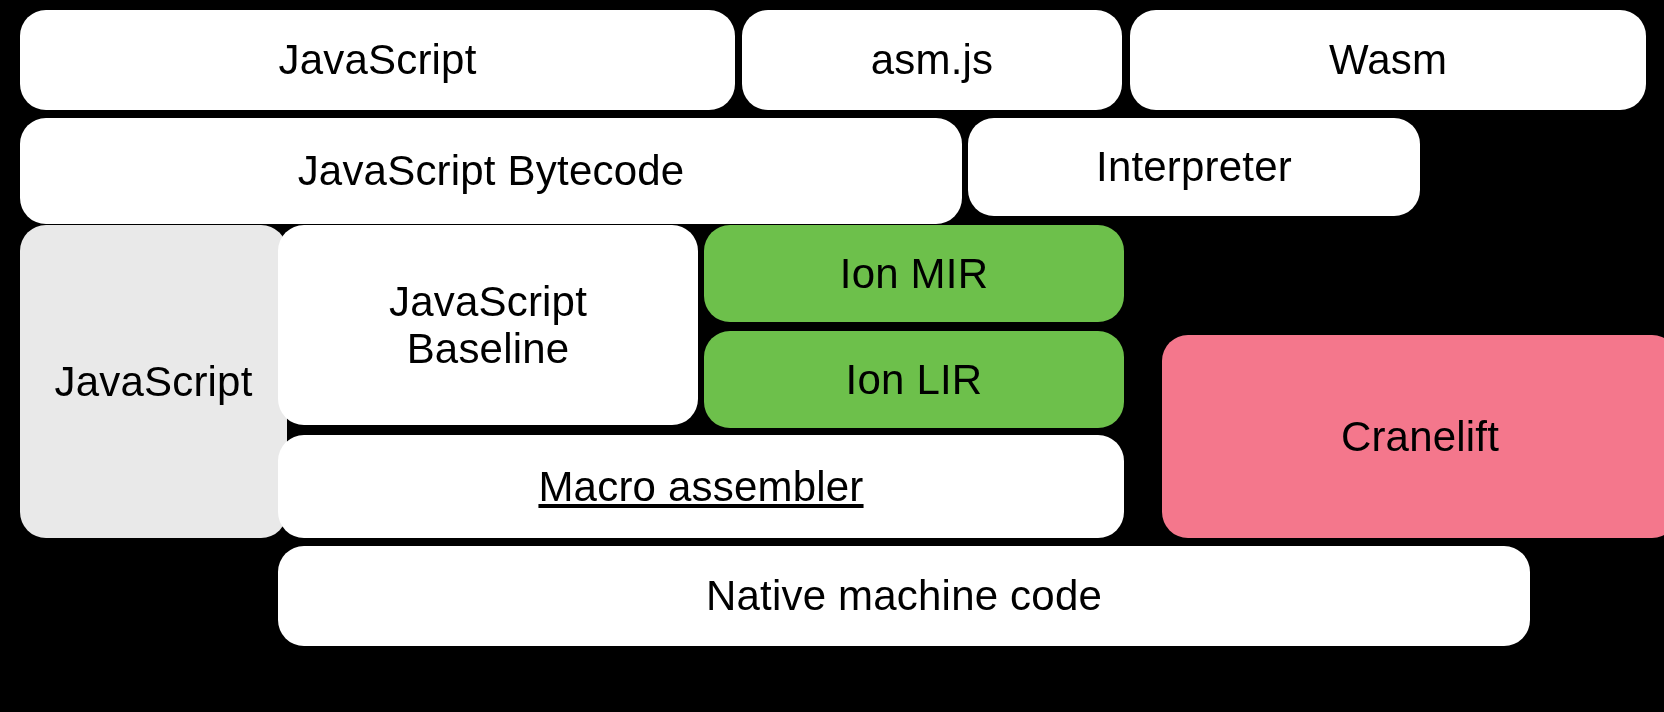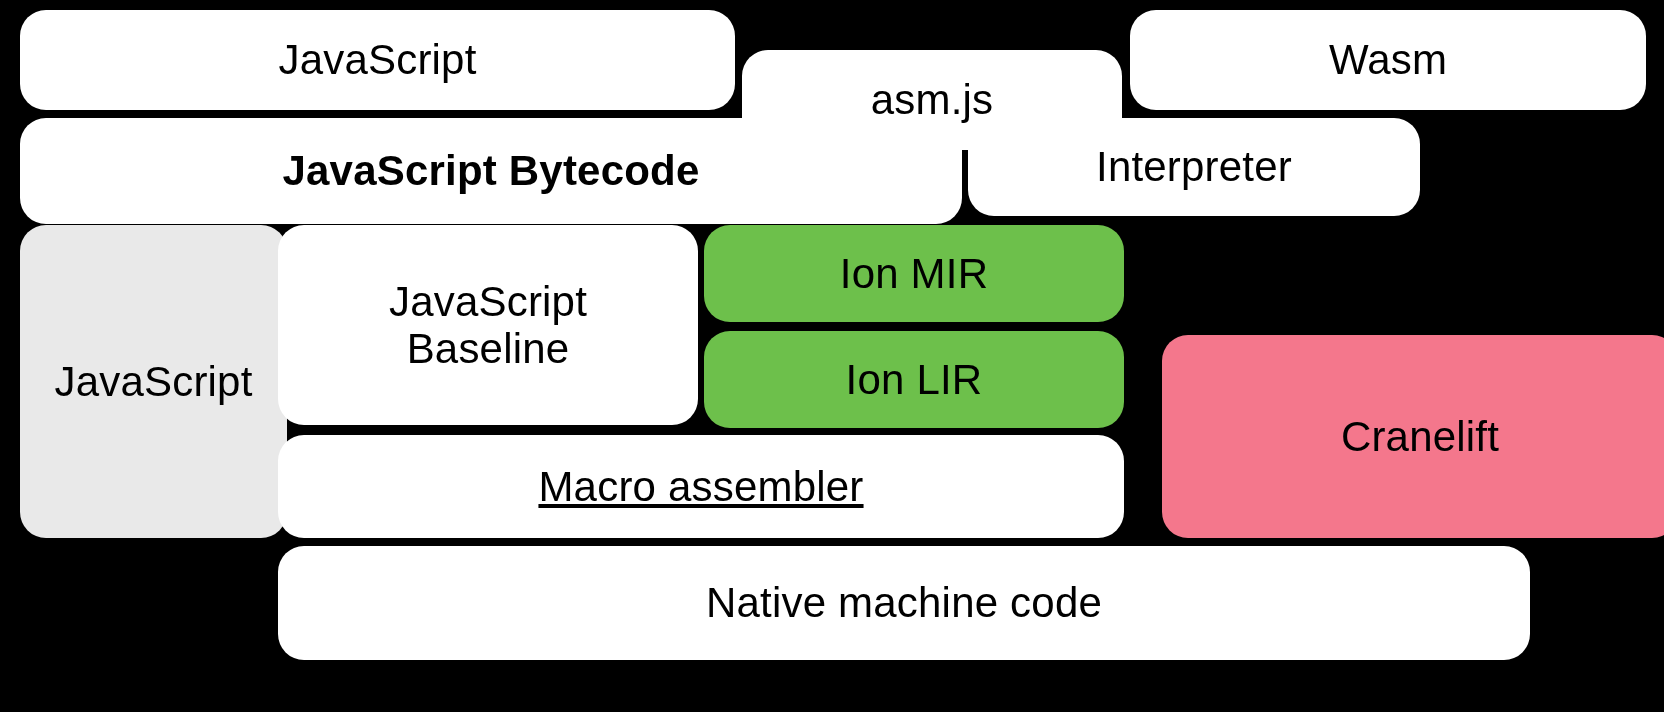--- a/index.html
+++ b/index.html
@@ -43,25 +43,25 @@
     display: block;
     padding: 0 10px;
     white-space: pre-line;
   }
 </style>
 </head>
 <body>
 
 <div id="canvas" style="background: rgb(0, 0, 0);">
     <div class="node fill-white" style="left: 20px; top: 10px; width: 715px; height: 100px;"><span class="label">JavaScript</span></div>
-    <div class="node fill-white" style="left: 742px; top: 10px; width: 380px; height: 100px; margin-top: 40px;"><span class="label">asm.js</span></div>
+    <div class="node fill-white" style="left: 742px; top: 10px; width: 380px; height: 100px;"><span class="label">asm.js</span></div>
     <div class="node fill-white" style="left: 1130px; top: 10px; width: 516px; height: 100px;"><span class="label">Wasm</span></div>
-    <div class="node fill-white" style="left: 20px; top: 118px; width: 942px; height: 106px; font-weight: bold;"><span class="label">JavaScript Bytecode</span></div>
+    <div class="node fill-white" style="left: 20px; top: 118px; width: 942px; height: 106px;"><span class="label">JavaScript Bytecode</span></div>
     <div class="node fill-white" style="left: 968px; top: 118px; width: 452px; height: 98px;"><span class="label">Interpreter</span></div>
     <div class="node fill-gray" style="left: 20px; top: 225px; width: 267px; height: 313px;"><span class="label">JavaScript</span></div>
     <div class="node fill-white" style="left: 278px; top: 225px; width: 420px; height: 200px;"><span class="label">JavaScript
 Baseline</span></div>
     <div class="node fill-green" style="left: 704px; top: 225px; width: 420px; height: 97px;"><span class="label">Ion MIR</span></div>
     <div class="node fill-green" style="left: 704px; top: 331px; width: 420px; height: 97px;"><span class="label">Ion LIR</span></div>
     <div class="node fill-pink" style="left: 1162px; top: 335px; width: 516px; height: 203px;"><span class="label">Cranelift</span></div>
     <div class="node fill-white" style="left: 278px; top: 435px; width: 846px; height: 103px; text-decoration: underline;"><span class="label">Macro assembler</span></div>
-    <div class="node fill-white" style="left: 278px; top: 546px; width: 1252px; height: 114px;"><span class="label">Native machine code</span></div>
+    <div class="node fill-white" style="left: 278px; top: 546px; width: 1252px; height: 100px;"><span class="label">Native machine code</span></div>
   </div>
 
 </body></html>

